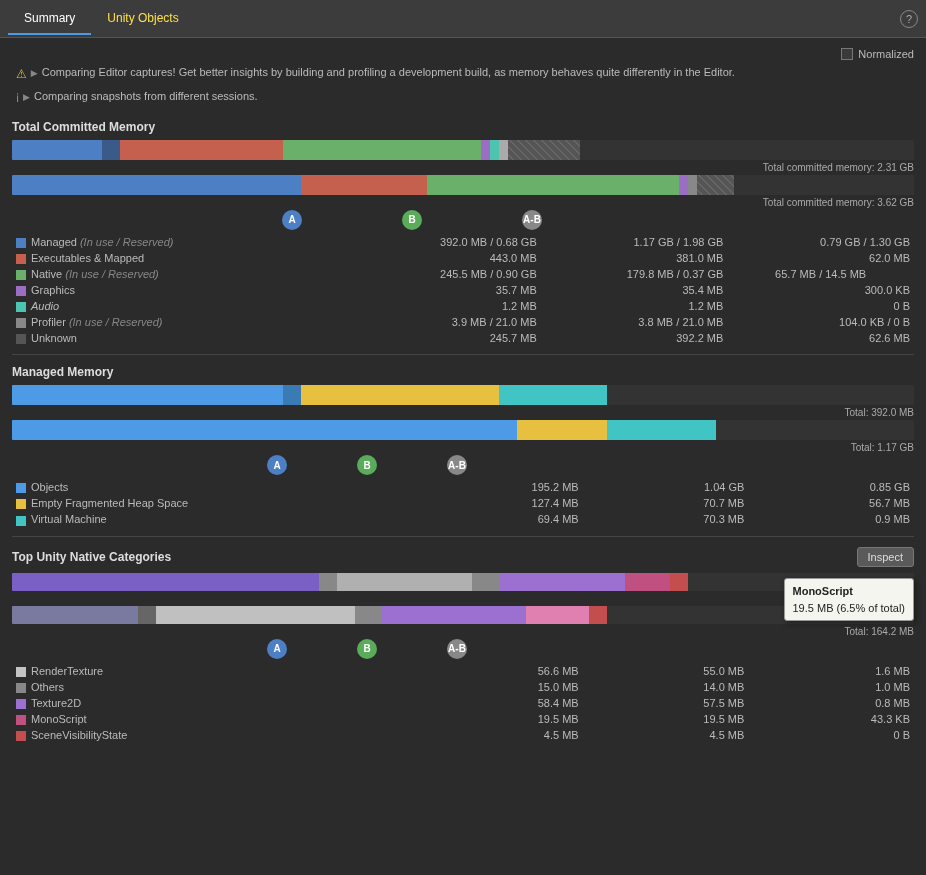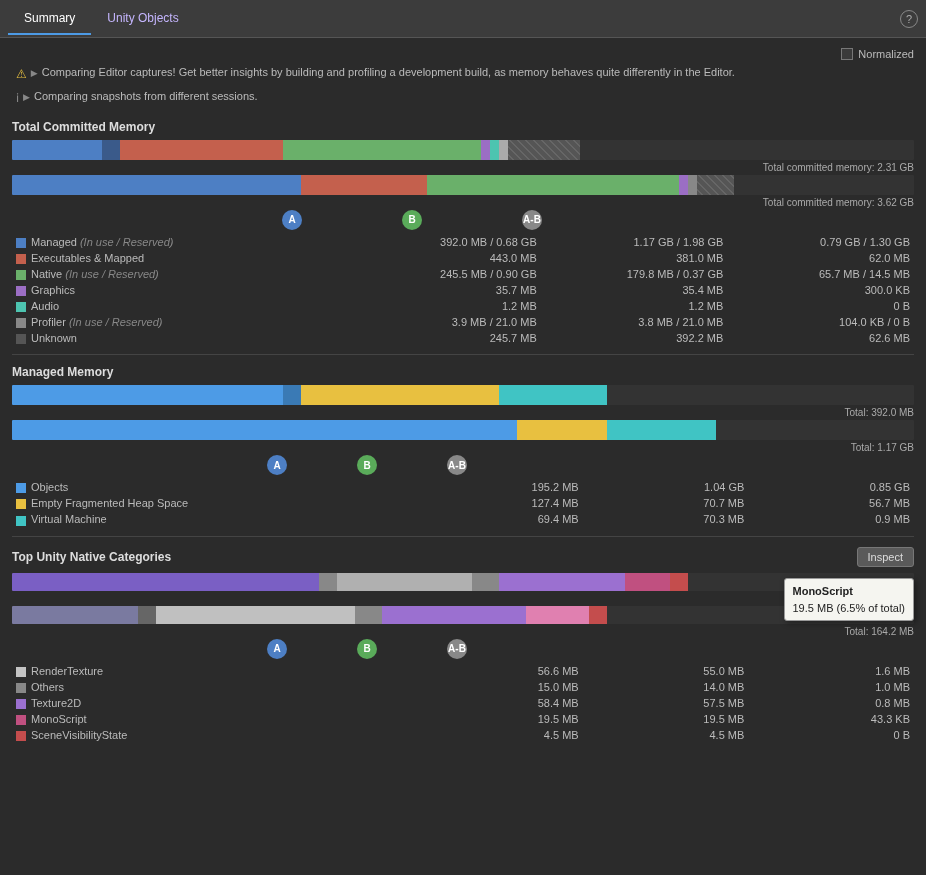--- a/index.html
+++ b/index.html
@@ -18,21 +18,21 @@
       align-items: center;
       background: #3c3c3c;
       border-bottom: 1px solid #555;
       padding: 0 8px;
       position: relative;
       height: 38px;
     }
     .tab {
       padding: 8px 16px;
       cursor: pointer;
-      color: #c4b5fd;
+      color: #fde047;
       font-size: 12px;
       border-bottom: 2px solid transparent;
       margin-bottom: -1px;
     }
     .tab.active {
       color: #fff;
       border-bottom: 2px solid #4d9be6;
     }
     .help-icon {
       margin-left: auto;
@@ -280,30 +280,30 @@
           <tr>
             <td style="min-width: 220px;"><span class="color-dot" style="background-color: rgb(196, 96, 77);"></span><span>Executables &amp; Mapped</span></td>
             <td style="min-width: 120px;">443.0 MB</td>
             <td style="min-width: 120px;">381.0 MB</td>
             <td style="min-width: 120px;">62.0 MB</td>
           </tr>
           <tr>
             <td style="min-width: 220px;"><span class="color-dot" style="background-color: rgb(106, 176, 106);"></span><span>Native</span><span class="italic" style="color: rgb(136, 136, 136);"> (In use / Reserved)</span></td>
             <td style="min-width: 120px;">245.5 MB / 0.90 GB</td>
             <td style="min-width: 120px;">179.8 MB / 0.37 GB</td>
-            <td style="min-width: 120px;">65.7 MB / 14.5 MB</td>
+            <td style="min-width: 120px; text-align: center;">65.7 MB / 14.5 MB</td>
           </tr>
           <tr>
             <td style="min-width: 220px;"><span class="color-dot" style="background-color: rgb(155, 110, 196);"></span><span>Graphics</span></td>
             <td style="min-width: 120px;">35.7 MB</td>
             <td style="min-width: 120px;">35.4 MB</td>
             <td style="min-width: 120px;">300.0 KB</td>
           </tr>
           <tr>
-            <td style="min-width: 220px;"><span class="color-dot" style="background-color: rgb(77, 196, 176);"></span><span>Audio</span></td>
+            <td style="min-width: 220px; font-style: italic;"><span class="color-dot" style="background-color: rgb(77, 196, 176);"></span><span>Audio</span></td>
             <td style="min-width: 120px;">1.2 MB</td>
             <td style="min-width: 120px;">1.2 MB</td>
             <td style="min-width: 120px;">0 B</td>
           </tr>
           <tr>
             <td style="min-width: 220px;"><span class="color-dot" style="background-color: rgb(136, 136, 136);"></span><span>Profiler</span><span class="italic" style="color: rgb(136, 136, 136);"> (In use / Reserved)</span></td>
             <td style="min-width: 120px;">3.9 MB / 21.0 MB</td>
             <td style="min-width: 120px;">3.8 MB / 21.0 MB</td>
             <td style="min-width: 120px;">104.0 KB / 0 B</td>
           </tr>

